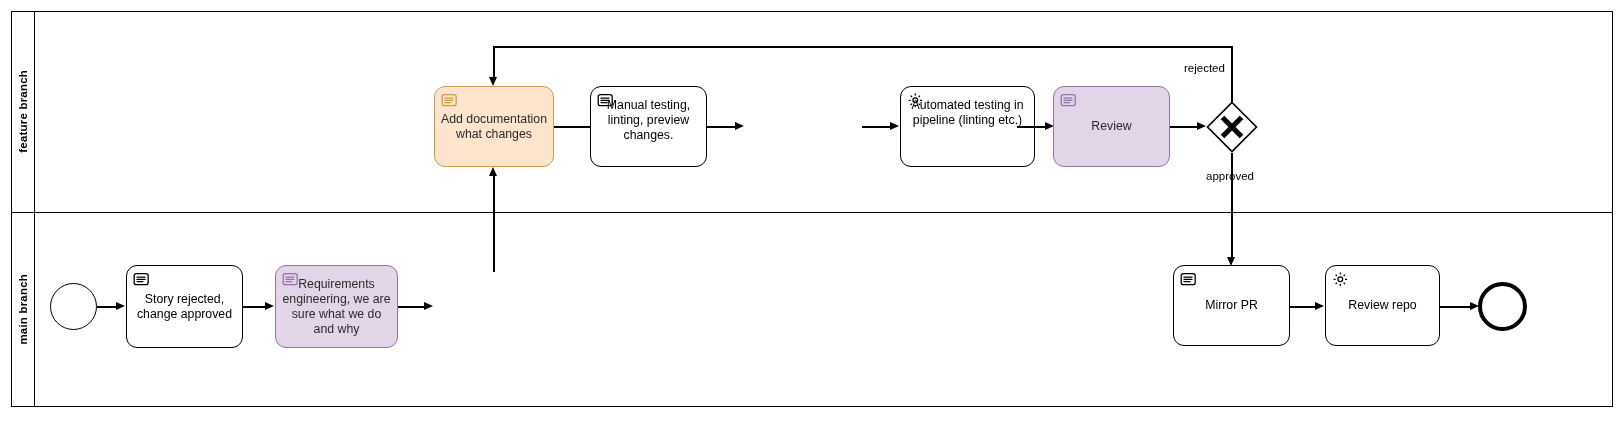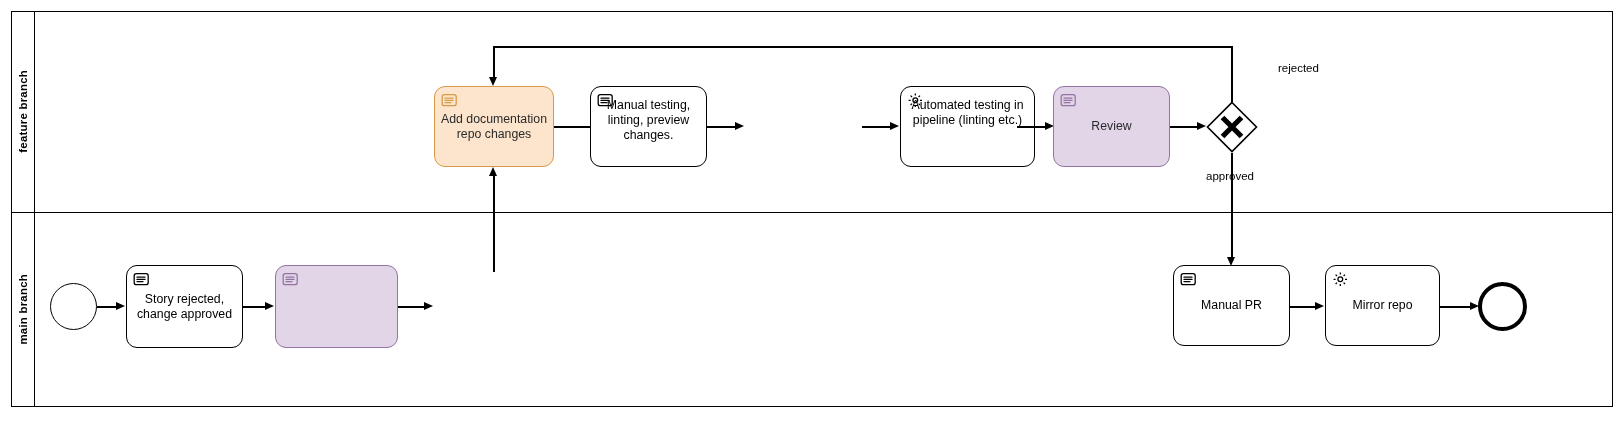--- a/index.html
+++ b/index.html
@@ -162,30 +162,30 @@
   </div>
   <div class="lane-label-col" style="top:212px; height:195px;">
     <span>main branch</span>
   </div>
   <div class="lane-divider" style="top:212px;"></div>
 
   <div class="edge v" style="left:1231px; top:46px; height:56px;"></div>
   <div class="edge h" style="left:493px; top:46px; width:740px;"></div>
   <div class="edge v" style="left:493px; top:46px; height:32px;"></div>
   <div class="arrow down" style="left:489px; top:77px;"></div>
-  <div class="edge-label" style="left:1278px; top:62px;">rejected</div>
+  <div class="edge-label" style="left:1184px; top:62px;">rejected</div>
 
   <div class="task orange" style="left:434px; top:86px; width:120px; height:81px;">
     <span class="marker">
       <svg width="18" height="18" viewBox="0 0 18 18">
         <rect x="1.2" y="2.6" width="14" height="11" rx="2.2" fill="none" stroke="#d79b48" stroke-width="1.3"></rect>
         <path d="M4 6.2 h8 M4 8.4 h8 M4 10.6 h6" stroke="#d79b48" stroke-width="1.3" stroke-linecap="round"></path>
       </svg>
     </span>
-    <span class="label">Add documentation repo changes</span>
+    <span class="label">Add documentation what changes</span>
   </div>
 
   <div class="edge v" style="left:493px; top:176px; height:96px;"></div>
   <div class="arrow up" style="left:489px; top:167px;"></div>
 
   <div class="edge h" style="left:554px; top:126px; width:36px;"></div>
 
   <div class="task top-text" style="left:590px; top:86px; width:117px; height:81px;">
     <span class="marker">
       <svg width="18" height="18" viewBox="0 0 18 18">
@@ -261,50 +261,51 @@
   <div class="edge h" style="left:243px; top:306px; width:23px;"></div>
   <div class="arrow right" style="left:265px; top:302px;"></div>
 
   <div class="task purple top-text" style="left:275px; top:265px; width:123px; height:83px;">
     <span class="marker">
       <svg width="18" height="18" viewBox="0 0 18 18">
         <rect x="1.2" y="2.6" width="14" height="11" rx="2.2" fill="none" stroke="#9673a6" stroke-width="1.3"></rect>
         <path d="M4 6.2 h8 M4 8.4 h8 M4 10.6 h6" stroke="#9673a6" stroke-width="1.3" stroke-linecap="round"></path>
       </svg>
     </span>
+    <span class="label">Requirements engineering, we are sure what we do and why</span>
   </div>
 
   <div class="edge h" style="left:398px; top:306px; width:27px;"></div>
   <div class="arrow right" style="left:424px; top:302px;"></div>
 
 
   <div class="task" style="left:1173px; top:265px; width:117px; height:81px;">
     <span class="marker">
       <svg width="18" height="18" viewBox="0 0 18 18">
         <rect x="1.2" y="2.6" width="14" height="11" rx="2.2" fill="none" stroke="#000000" stroke-width="1.3"></rect>
         <path d="M4 6.2 h8 M4 8.4 h8 M4 10.6 h6" stroke="#000000" stroke-width="1.3" stroke-linecap="round"></path>
       </svg>
     </span>
-    <span class="label">Manual PR</span>
+    <span class="label">Mirror PR</span>
   </div>
 
   <div class="edge h" style="left:1290px; top:306px; width:26px;"></div>
   <div class="arrow right" style="left:1315px; top:302px;"></div>
 
   <div class="task" style="left:1325px; top:265px; width:115px; height:81px;">
     <span class="marker">
       <svg width="18" height="18" viewBox="0 0 18 18">
         <g fill="none" stroke="#000000" stroke-width="1.25">
           <circle cx="8.3" cy="8.3" r="2.4"></circle>
           <path d="M8.3 1.6 v2.0 M8.3 13.0 v2.0 M1.6 8.3 h2.0 M13.0 8.3 h2.0
                    M3.6 3.6 l1.4 1.4 M11.6 11.6 l1.4 1.4 M13.0 3.6 l-1.4 1.4 M5.0 11.6 l-1.4 1.4"></path>
         </g>
       </svg>
     </span>
-    <span class="label">Mirror repo</span>
+    <span class="label">Review repo</span>
   </div>
 
   <div class="edge h" style="left:1440px; top:306px; width:31px;"></div>
   <div class="arrow right" style="left:1470px; top:302px;"></div>
 
   <div class="event end" style="left:1478px; top:282px; width:49px; height:49px;"></div>
 
 </div>
 
 </body></html>

